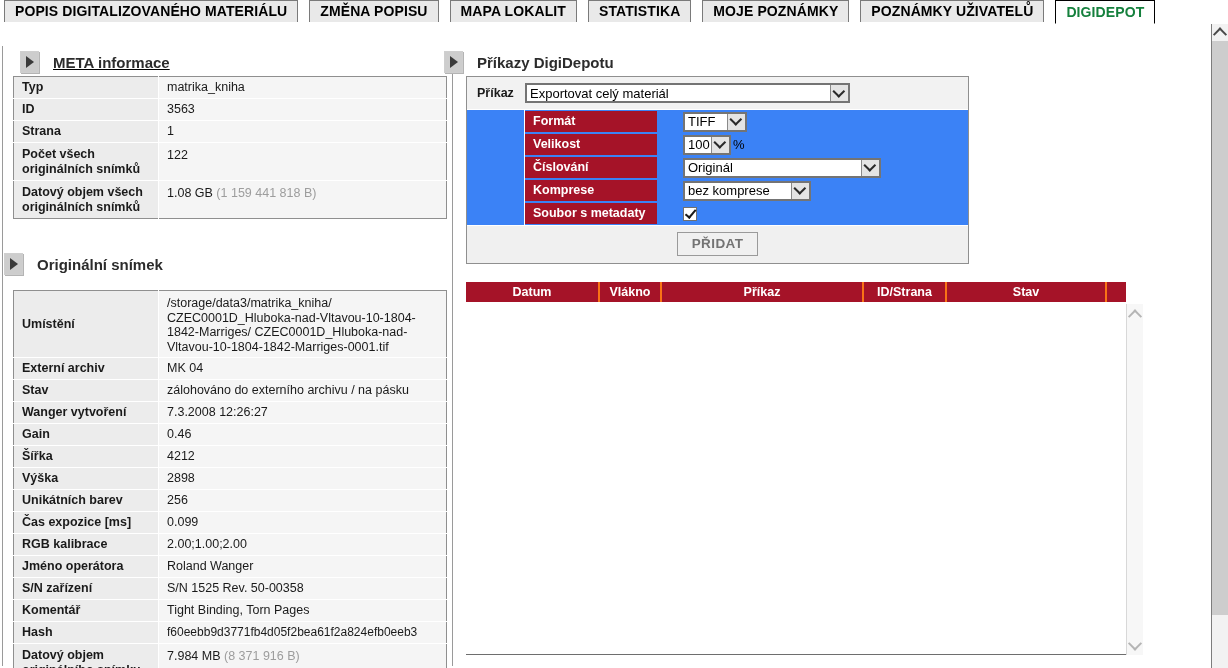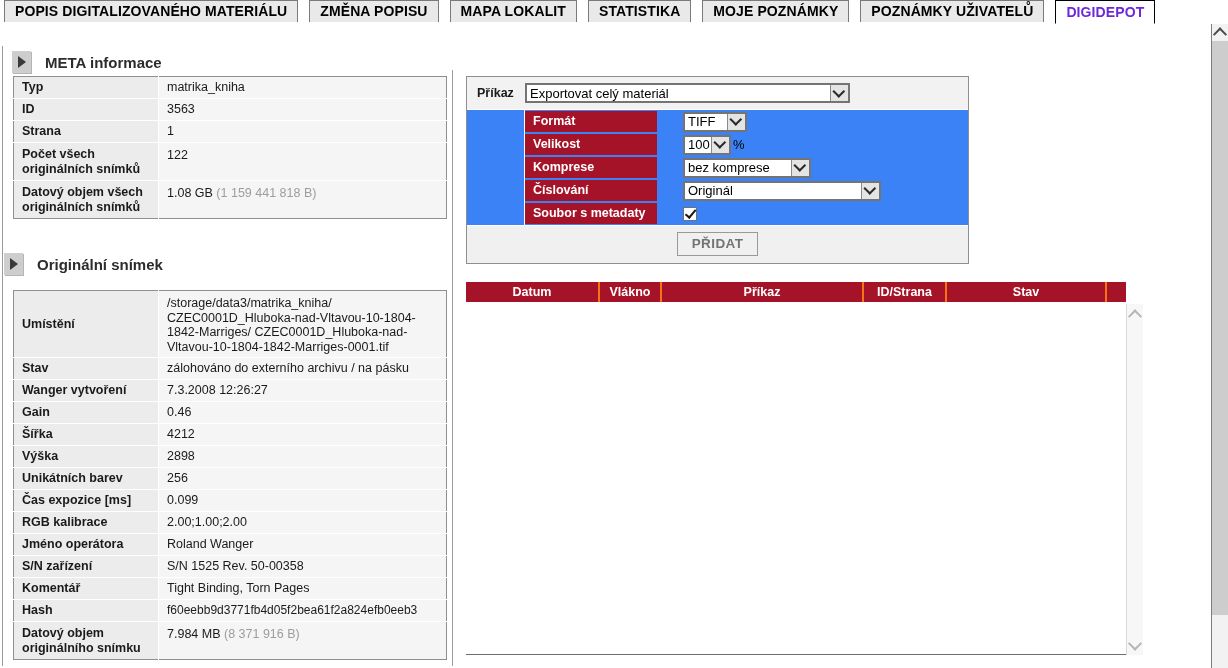--- a/index.html
+++ b/index.html
@@ -30,21 +30,21 @@
     border: 1px solid #7a7a7a;
     border-bottom: none;
     text-align: center;
     white-space: nowrap;
     letter-spacing: 0.1px;
   }
   .tab.active {
     background: #ffffff;
     border: 1px solid #000000;
     border-bottom: 1px solid #ffffff;
-    color: #6d28d9;
+    color: #15803d;
     height: 24px;
     line-height: 22px;
   }
 
   
   #page {
     position: absolute; left: 0; top: 24px;
     width: 1211px; height: 644px;
     background: #ffffff;
   }
@@ -277,21 +277,21 @@
   <div class="tab">MOJE POZNÁMKY</div>
   <div class="tab">POZNÁMKY UŽIVATELŮ</div>
   <div class="tab active">DIGIDEPOT</div>
 </div>
 
 <div id="page">
 
   <div class="col-rule" style="left:2px;  top:22px; height:620px;"></div>
   <div class="col-rule" style="left:452px; top:46px; height:596px;"></div>
 
-  <div class="panel-head" style="left:12px; top:26px;">
+  <div class="panel-head" style="left:20px; top:26px;text-decoration:underline;">
     <div class="toggle-btn">
       <span class="tri"></span>
     </div>
     <span class="panel-title">META informace</span>
   </div>
 
   <table class="meta-table" style="left:13px; top:52px; width:434px;">
     <tbody>
         <tr>
       <td class="k">Typ</td>
@@ -326,20 +326,24 @@
     <span class="panel-title">Originální snímek</span>
   </div>
 
   <table class="meta-table" style="left:13px; top:266px; width:434px;">
     <tbody>
         <tr>
       <td class="k" style="height:62px;">Umístění</td>
       <td class="v" style="vertical-align:top; padding-top:5px; line-height:14.5px;"><span>/storage/data3/matrika_kniha/ CZEC0001D_Hluboka-nad-Vltavou-10-1804-1842-Marriges/ CZEC0001D_Hluboka-nad-Vltavou-10-1804-1842-Marriges-0001.tif</span></td>
     </tr>
     <tr>
+      <td class="k">Externí archiv</td>
+      <td class="v"><span>MK 04</span></td>
+    </tr>
+    <tr>
       <td class="k">Stav</td>
       <td class="v"><span>zálohováno do externího archivu / na pásku</span></td>
     </tr>
     <tr>
       <td class="k">Wanger vytvoření</td>
       <td class="v"><span>7.3.2008 12:26:27</span></td>
     </tr>
     <tr>
       <td class="k">Gain</td>
       <td class="v"><span>0.46</span></td>
@@ -383,20 +387,26 @@
     <tr>
       <td class="k" style="height:38px;">Datový objem originálního snímku</td>
       <td class="v" style="vertical-align:top; padding-top:5px;">
         <span>7.984 MB</span>
         <span class="dim">(8 371 916 B)</span>
       </td>
     </tr>
   </tbody>
     </table>
 
+  <div class="panel-head" style="left:444px; top:26px;">
+    <div class="toggle-btn">
+      <span class="tri"></span>
+    </div>
+    <span class="panel-title">Příkazy DigiDepotu</span>
+  </div>
 
   <div id="cmd-box" style="left:466px; top:52px; width:503px;">
     <div id="cmd-row">
       <span class="lbl">Příkaz</span>
       <div class="sel" style="width:325px;">
         <span class="txt">Exportovat celý materiál</span>
         <span class="arrow"></span>
       </div>
     </div>
 
@@ -419,34 +429,34 @@
           <span class="opt-val">
             <span class="sel" style="width:48px;">
               <span class="txt">100</span>
               <span class="arrow"></span>
             </span>
             <span class="pct">%</span>
           </span>
         </div>
 
         <div class="opt-row">
+          <span class="opt-key">Číslování</span>
+          <span class="opt-val">
+            <span class="sel" style="width:198px;">
+              <span class="txt">Originál</span>
+              <span class="arrow"></span>
+            </span>
+          </span>
+        </div>
+
+        <div class="opt-row">
           <span class="opt-key">Komprese</span>
           <span class="opt-val">
             <span class="sel" style="width:128px;">
               <span class="txt">bez komprese</span>
-              <span class="arrow"></span>
-            </span>
-          </span>
-        </div>
-
-        <div class="opt-row">
-          <span class="opt-key">Číslování</span>
-          <span class="opt-val">
-            <span class="sel" style="width:198px;">
-              <span class="txt">Originál</span>
               <span class="arrow"></span>
             </span>
           </span>
         </div>
 
         <div class="opt-row">
           <span class="opt-key">Soubor s metadaty</span>
           <span class="opt-val">
             <span class="cb"></span>
           </span>

